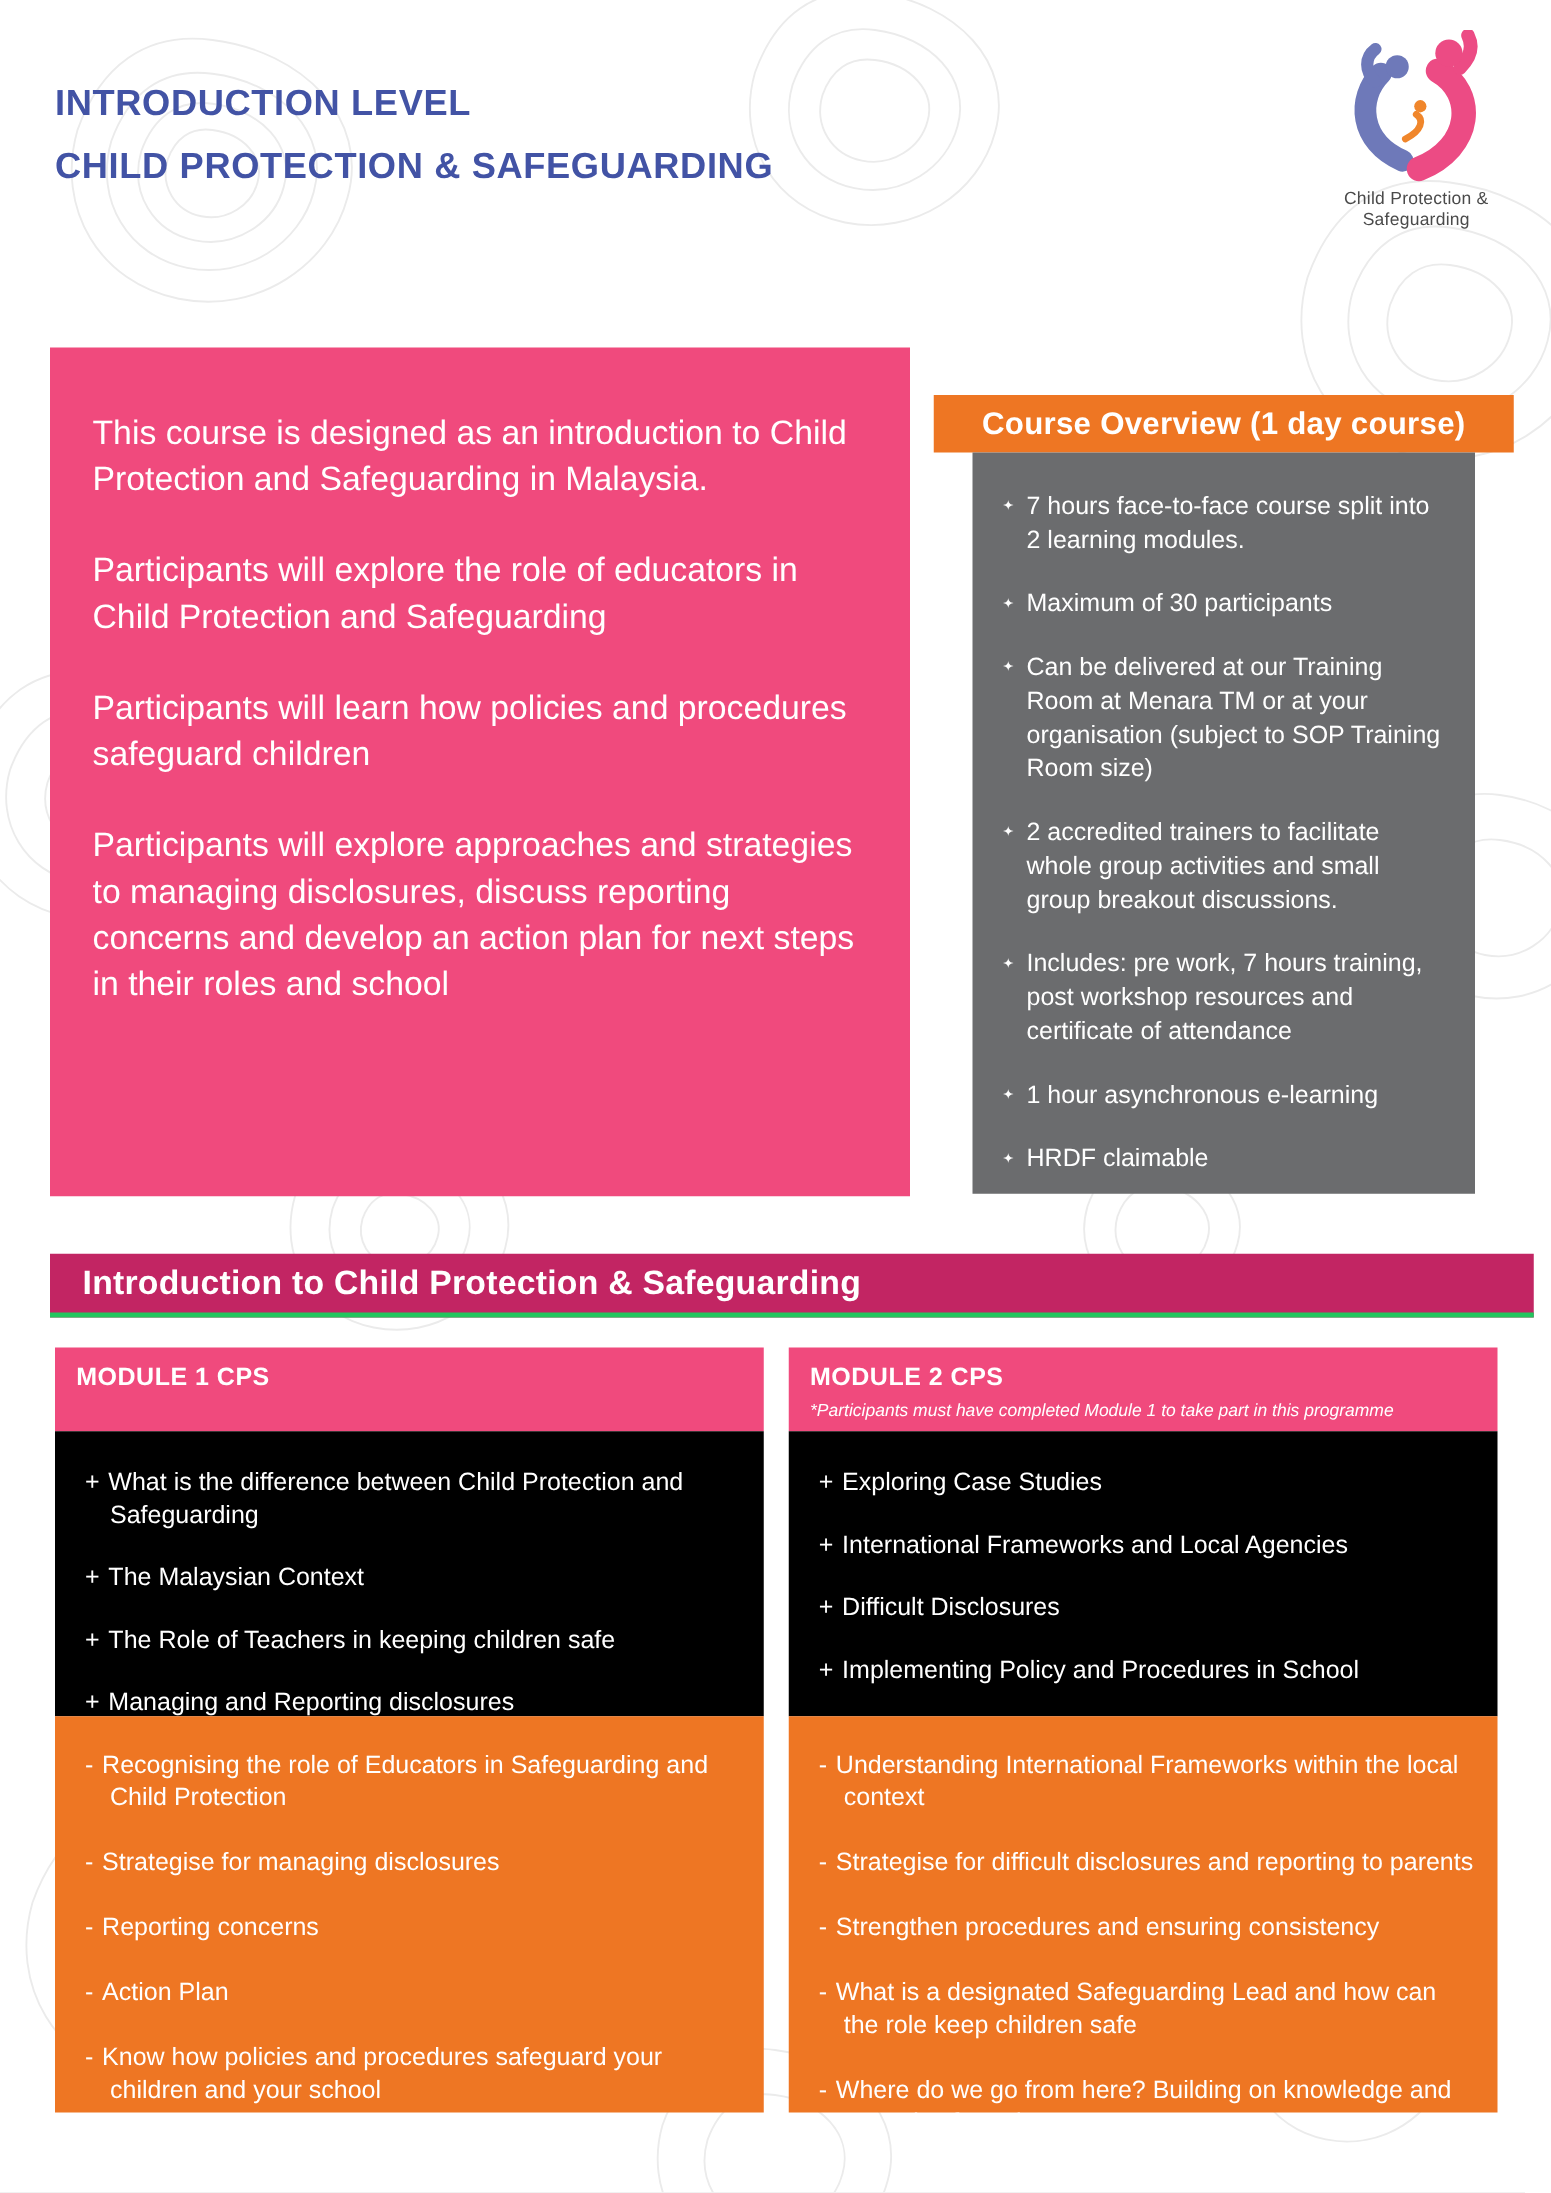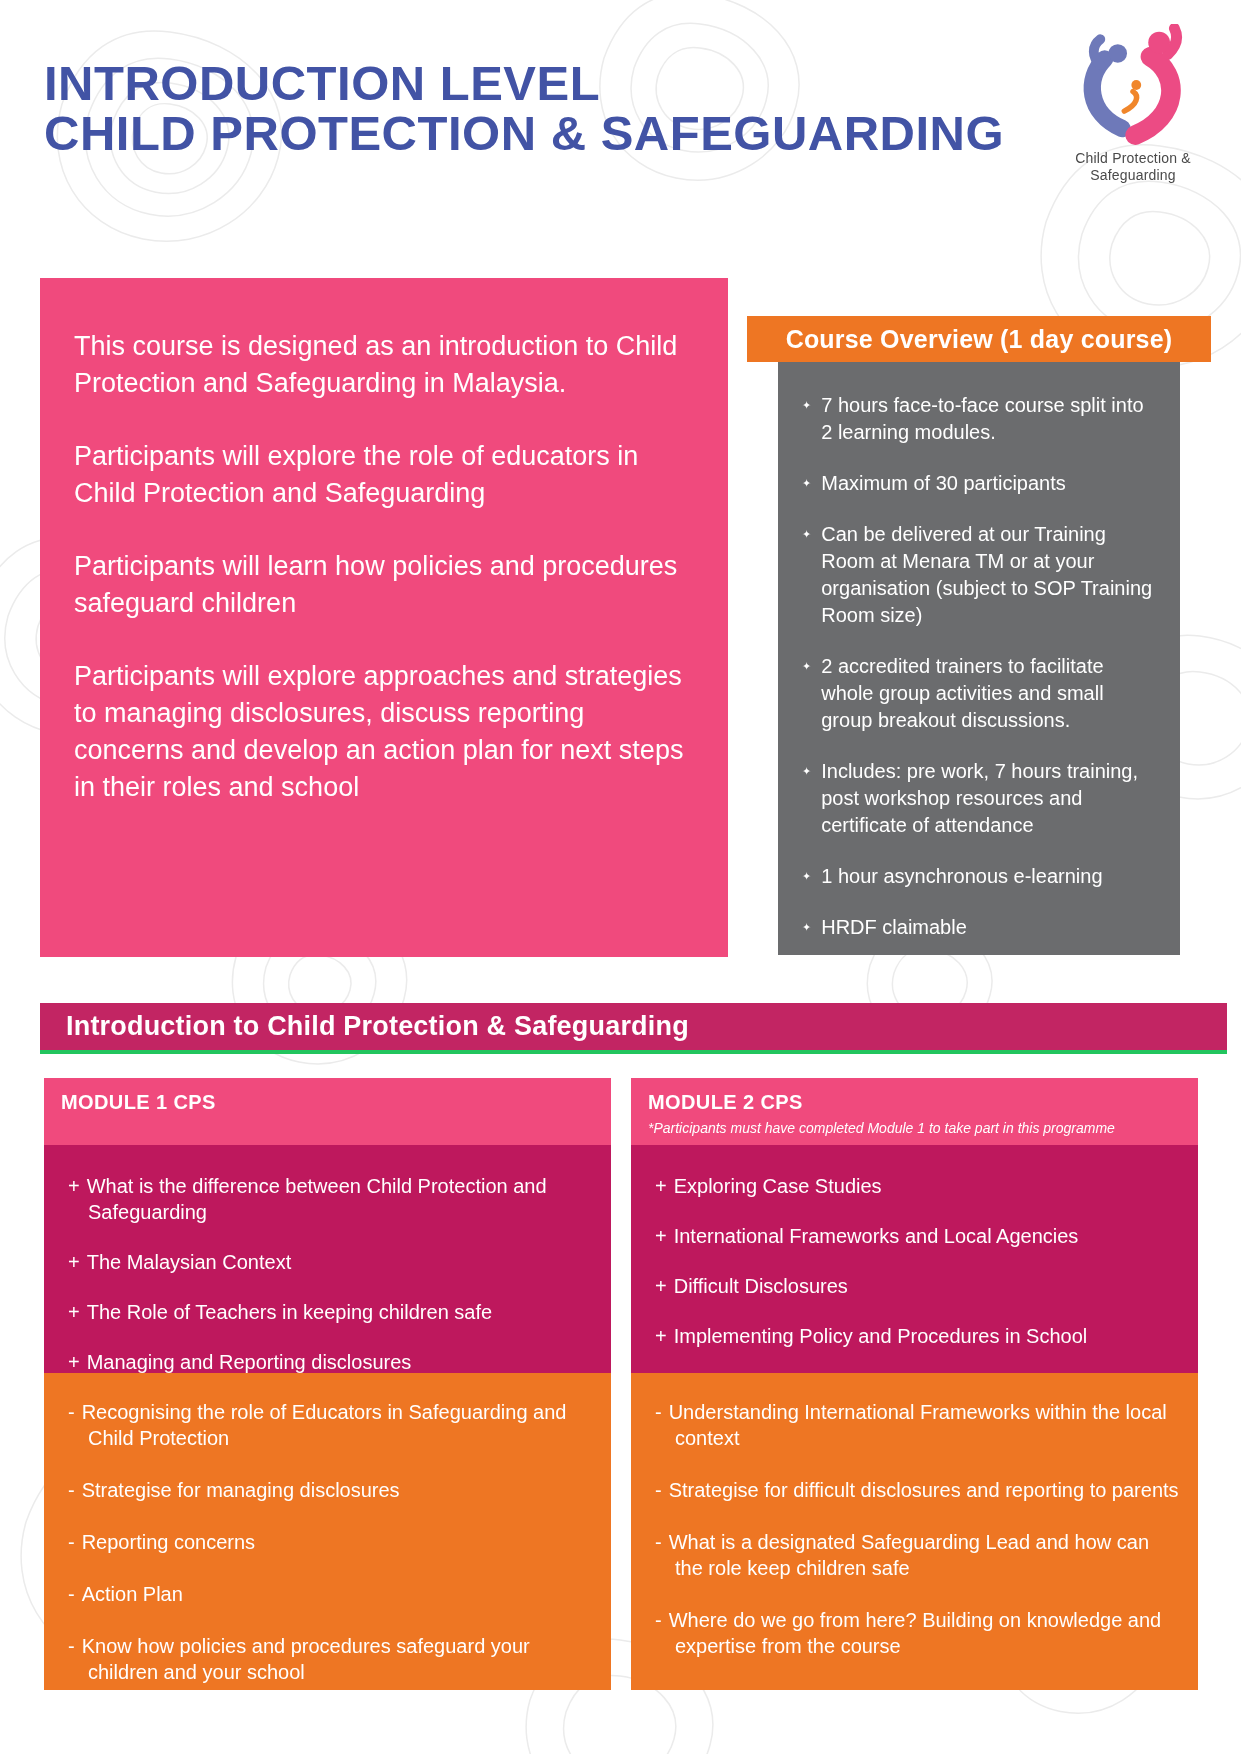--- a/index.html
+++ b/index.html
@@ -6,21 +6,21 @@
   .page{
     position:relative;width:1241px;height:1754px;margin:0 auto;
     background:#ffffff;overflow:hidden;
     font-family:"Liberation Sans",sans-serif;
   }
   .bg-contours{position:absolute;left:0;top:0;width:100%;height:100%;z-index:0;}
   .layer{position:absolute;z-index:1;}
 
   
   .title-block{left:44px;top:58px;color:#4253A5;font-weight:800;
-    font-size:49px;line-height:50px;letter-spacing:0.5px;}
+    font-size:29px;line-height:50px;letter-spacing:0.5px;}
 
   
   .logo{left:1043px;top:24px;width:180px;text-align:center;}
   .logo svg{display:block;margin:0 auto;}
   .logo-caption{margin-top:4px;font-size:14px;line-height:17px;color:#4a4a4a;letter-spacing:0.2px;}
 
   
   .intro-box{left:40px;top:278px;width:688px;height:679px;background:#F04A7D;
     padding:50px 34px 0 34px;box-sizing:border-box;overflow:hidden;}
   .intro-box p{margin:0 0 36px 0;color:#ffffff;font-weight:300;
@@ -41,21 +41,21 @@
     border-bottom:4px solid #22c55e;box-sizing:content-box;
     color:#fff;font-weight:700;font-size:27px;line-height:47px;padding-left:26px;letter-spacing:0.2px;}
 
   
   .col-left{left:44px;width:567px;}
   .col-right{left:631px;width:567px;}
   .module-header{top:1078px;height:67px;background:#F04A7D;box-sizing:border-box;
     padding:13px 18px 0 17px;overflow:hidden;}
   .module-title{color:#fff;font-weight:800;font-size:20px;letter-spacing:0.4px;}
   .module-note{margin-top:6px;color:#fff;font-style:italic;font-weight:300;font-size:14px;}
-  .topics{top:1145px;height:228px;background:#be185d;box-sizing:border-box;
+  .topics{top:1145px;height:228px;background:#000000;box-sizing:border-box;
     padding:28px 24px 0 24px;overflow:hidden;}
   .outcomes{top:1373px;height:317px;background:#EE7623;box-sizing:border-box;
     padding:26px 18px 0 24px;overflow:hidden;}
   .topics li,.outcomes li{color:#fff;font-weight:300;font-size:20px;line-height:26px;
     padding-left:20px;text-indent:-20px;}
   .topics li{margin-bottom:24px;}
   .outcomes li{margin-bottom:26px;}
   .marker{margin-right:7px;}
 </style>
 </head>
@@ -237,19 +237,20 @@
       <li><span class="marker">+</span><span>Difficult Disclosures</span></li>
 
       <li><span class="marker">+</span><span>Implementing Policy and Procedures in School</span></li>
     </ul>
   <ul class="layer outcomes col-right m2">
 
       <li><span class="marker">-</span><span>Understanding International Frameworks within the local context</span></li>
 
       <li><span class="marker">-</span><span>Strategise for difficult disclosures and reporting to parents</span></li>
 
+      <li><span class="marker">-</span><span>Strengthen procedures and ensuring consistency</span></li>
 
       <li><span class="marker">-</span><span>What is a designated Safeguarding Lead and how can the role keep children safe</span></li>
 
       <li><span class="marker">-</span><span>Where do we go from here? Building on knowledge and expertise from the course</span></li>
     </ul>
 
 </div>
 
 </body></html>

